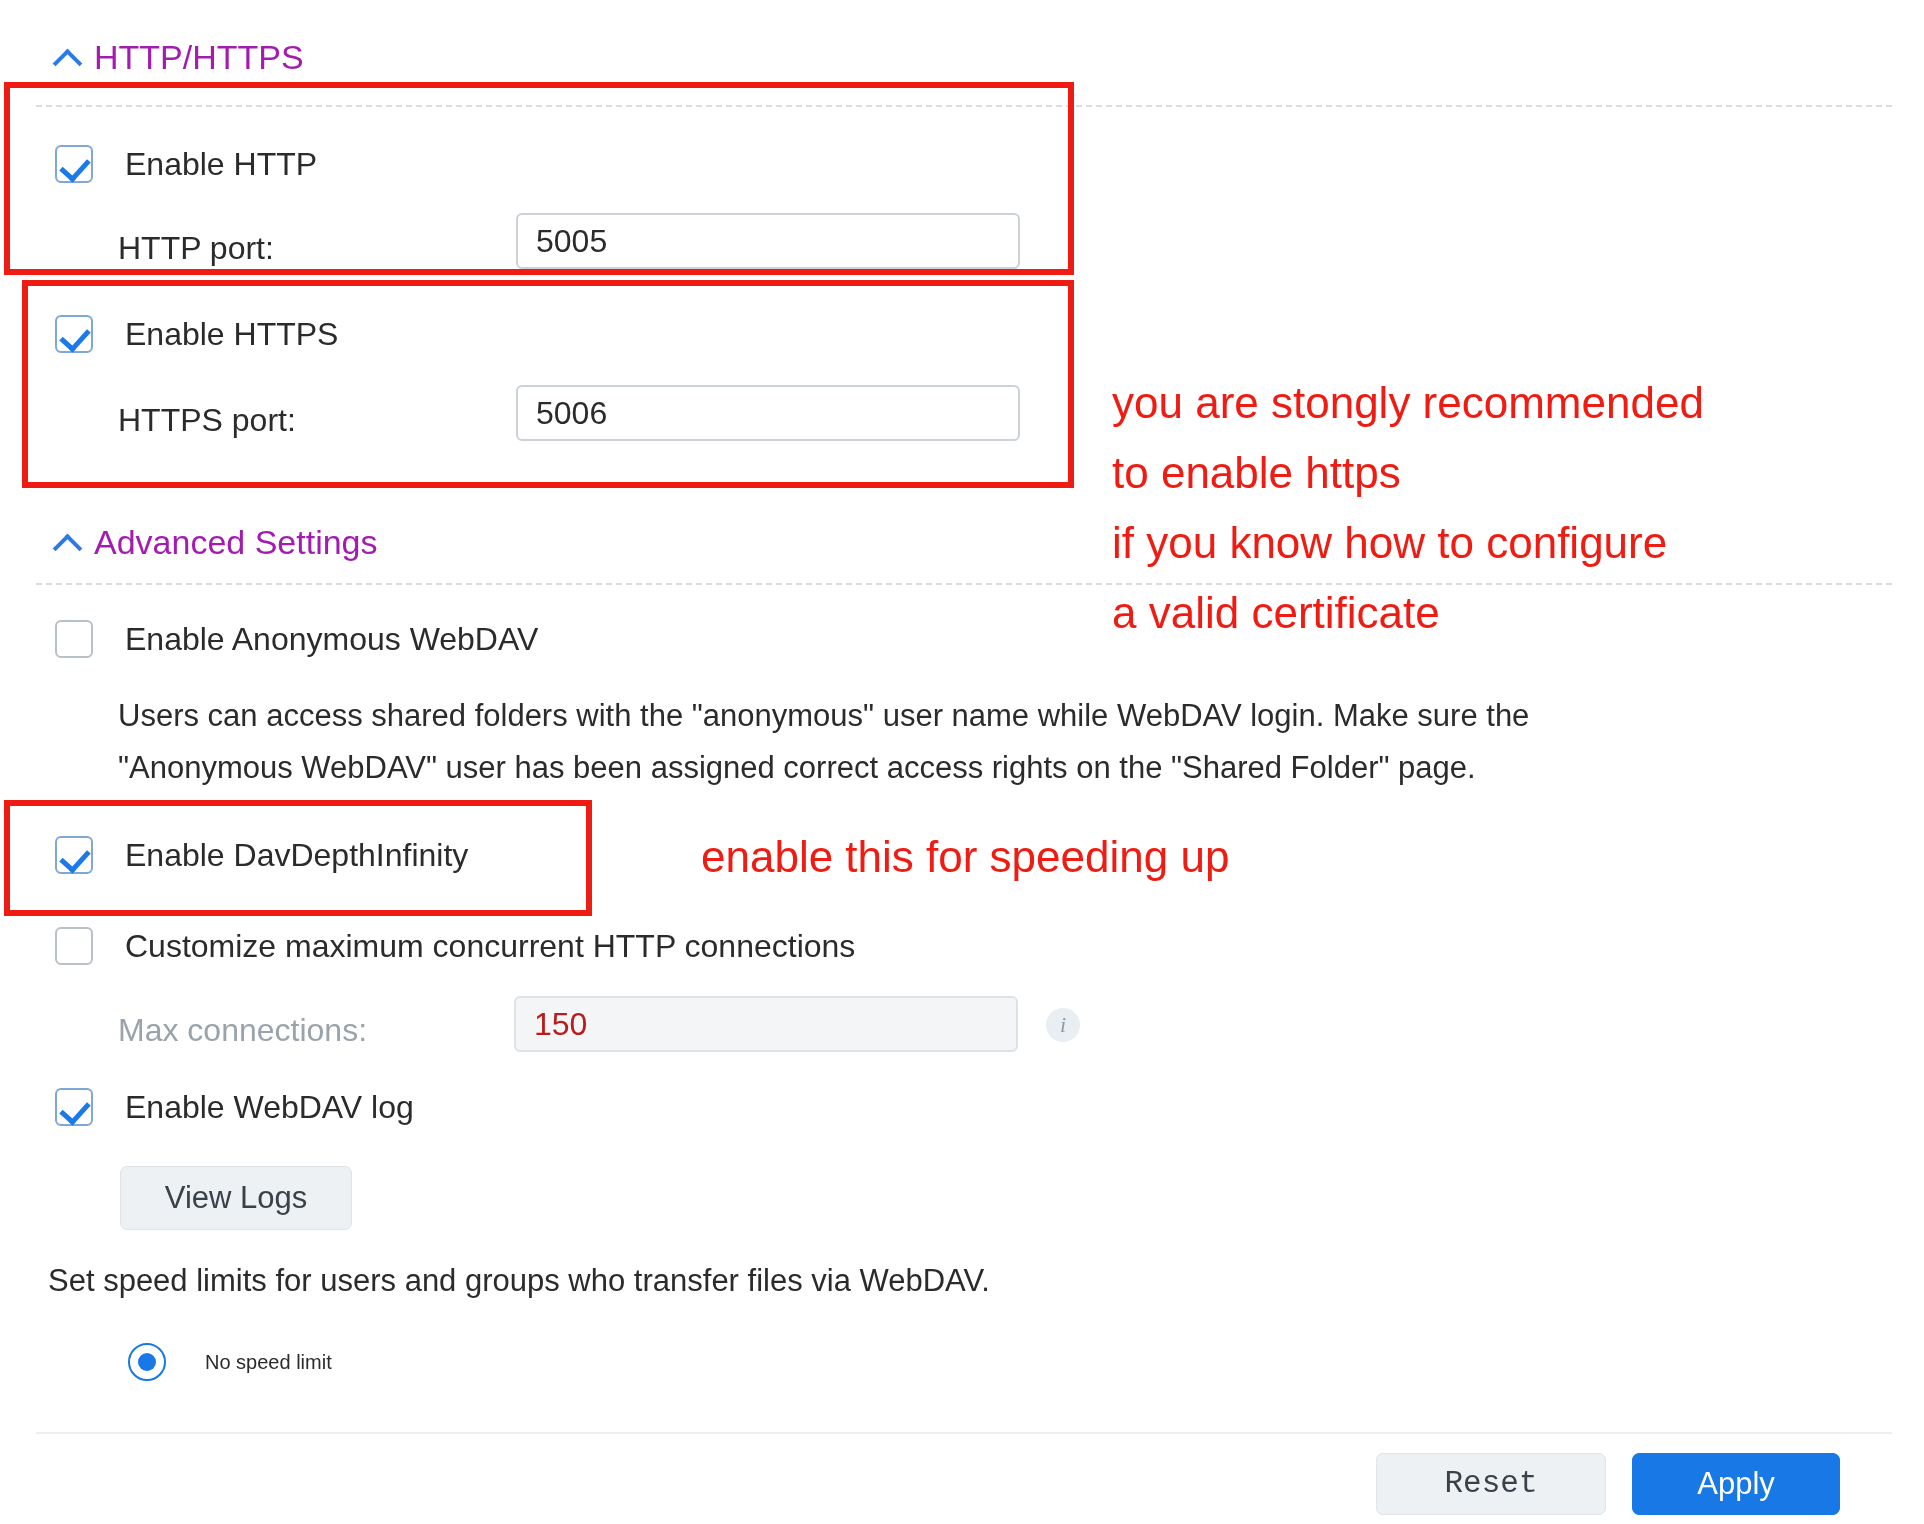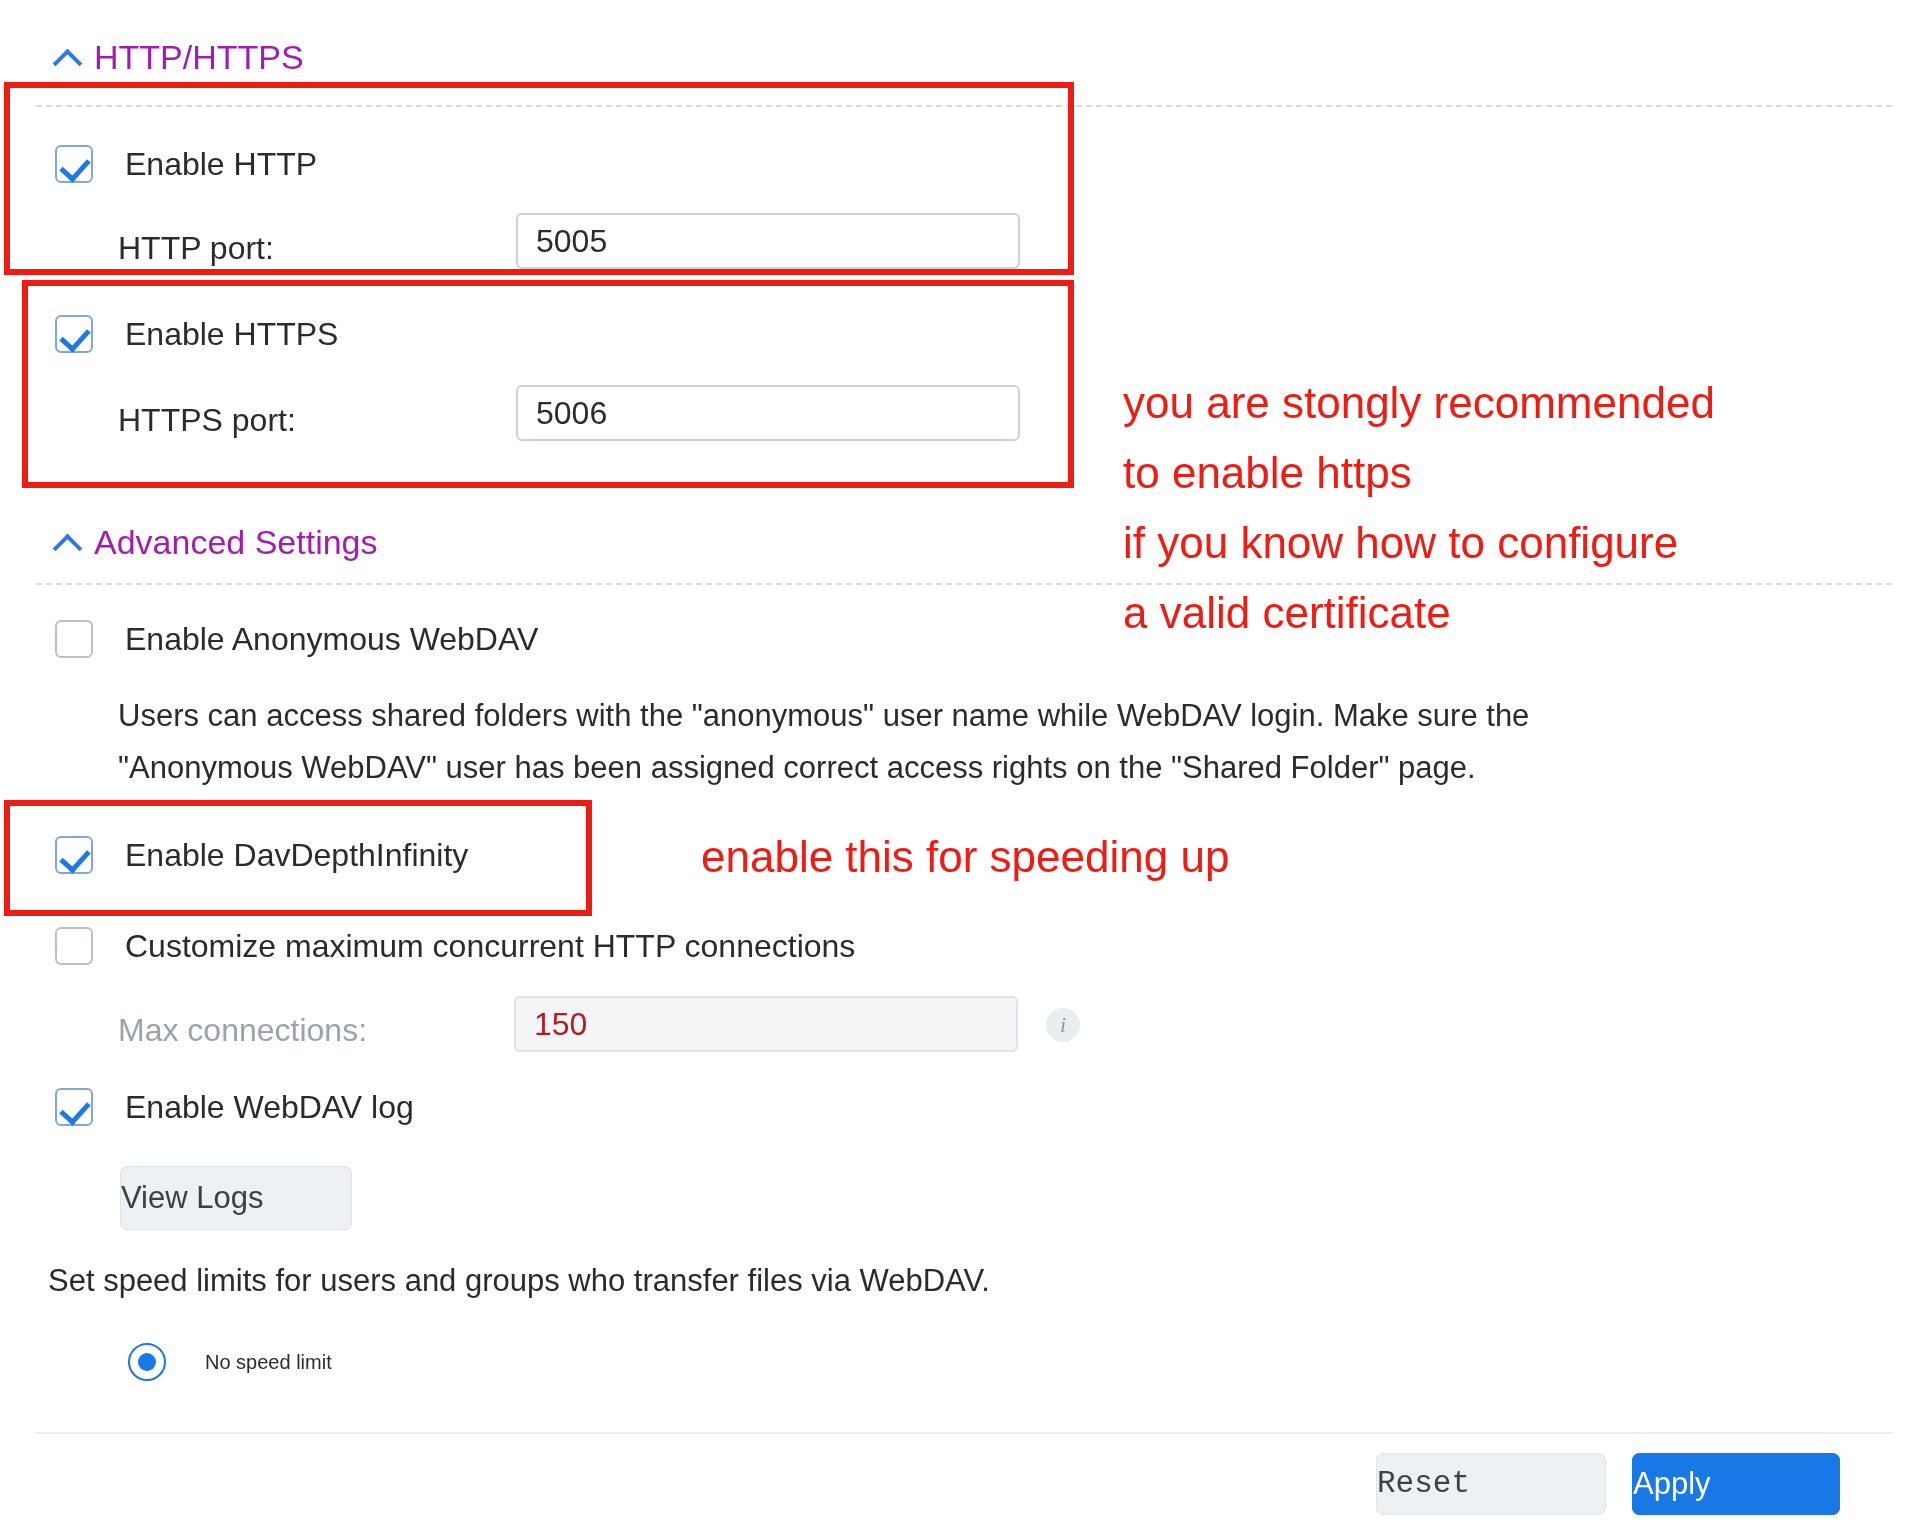--- a/index.html
+++ b/index.html
@@ -148,21 +148,21 @@
     color: #2b2b2b;
     line-height: 52px;
   }
 
   
   .btn {
     position: absolute;
     box-sizing: border-box;
     border-radius: 7px;
     font-size: 31px;
-    text-align: left;
+    text-align: center;
     cursor: pointer;
     user-select: none;
   }
   .btn.light {
     background: #eef1f4;
     color: #3a4148;
     border: 1px solid #dfe4e9;
   }
   .btn.primary {
     background: #1878e6;
@@ -300,19 +300,19 @@
   </div>
 
   <div class="footer-sep"></div>
   <div class="btn light" style="left:1376px; top:1453px; width:230px; height:62px; line-height:60px;font-family:Liberation Mono, monospace;">Reset</div>
   <div class="btn primary" style="left:1632px; top:1453px; width:208px; height:62px; line-height:60px;">Apply</div>
 
   <div class="ann-box" style="left:4px; top:82px; width:1070px; height:193px;"></div>
   <div class="ann-box" style="left:22px; top:280px; width:1052px; height:208px;"></div>
   <div class="ann-box" style="left:4px; top:800px; width:588px; height:116px;"></div>
 
-  <div class="ann-text" style="left:1112px; top:368px;margin-left:11px;">you are stongly recommended
+  <div class="ann-text" style="left:1112px; top:368px;">you are stongly recommended
 to enable https
 if you know how to configure
 a valid certificate</div>
   <div class="ann-text" style="left:701px; top:822px;">enable this for speeding up</div>
 
 </div>
 
 </body></html>

